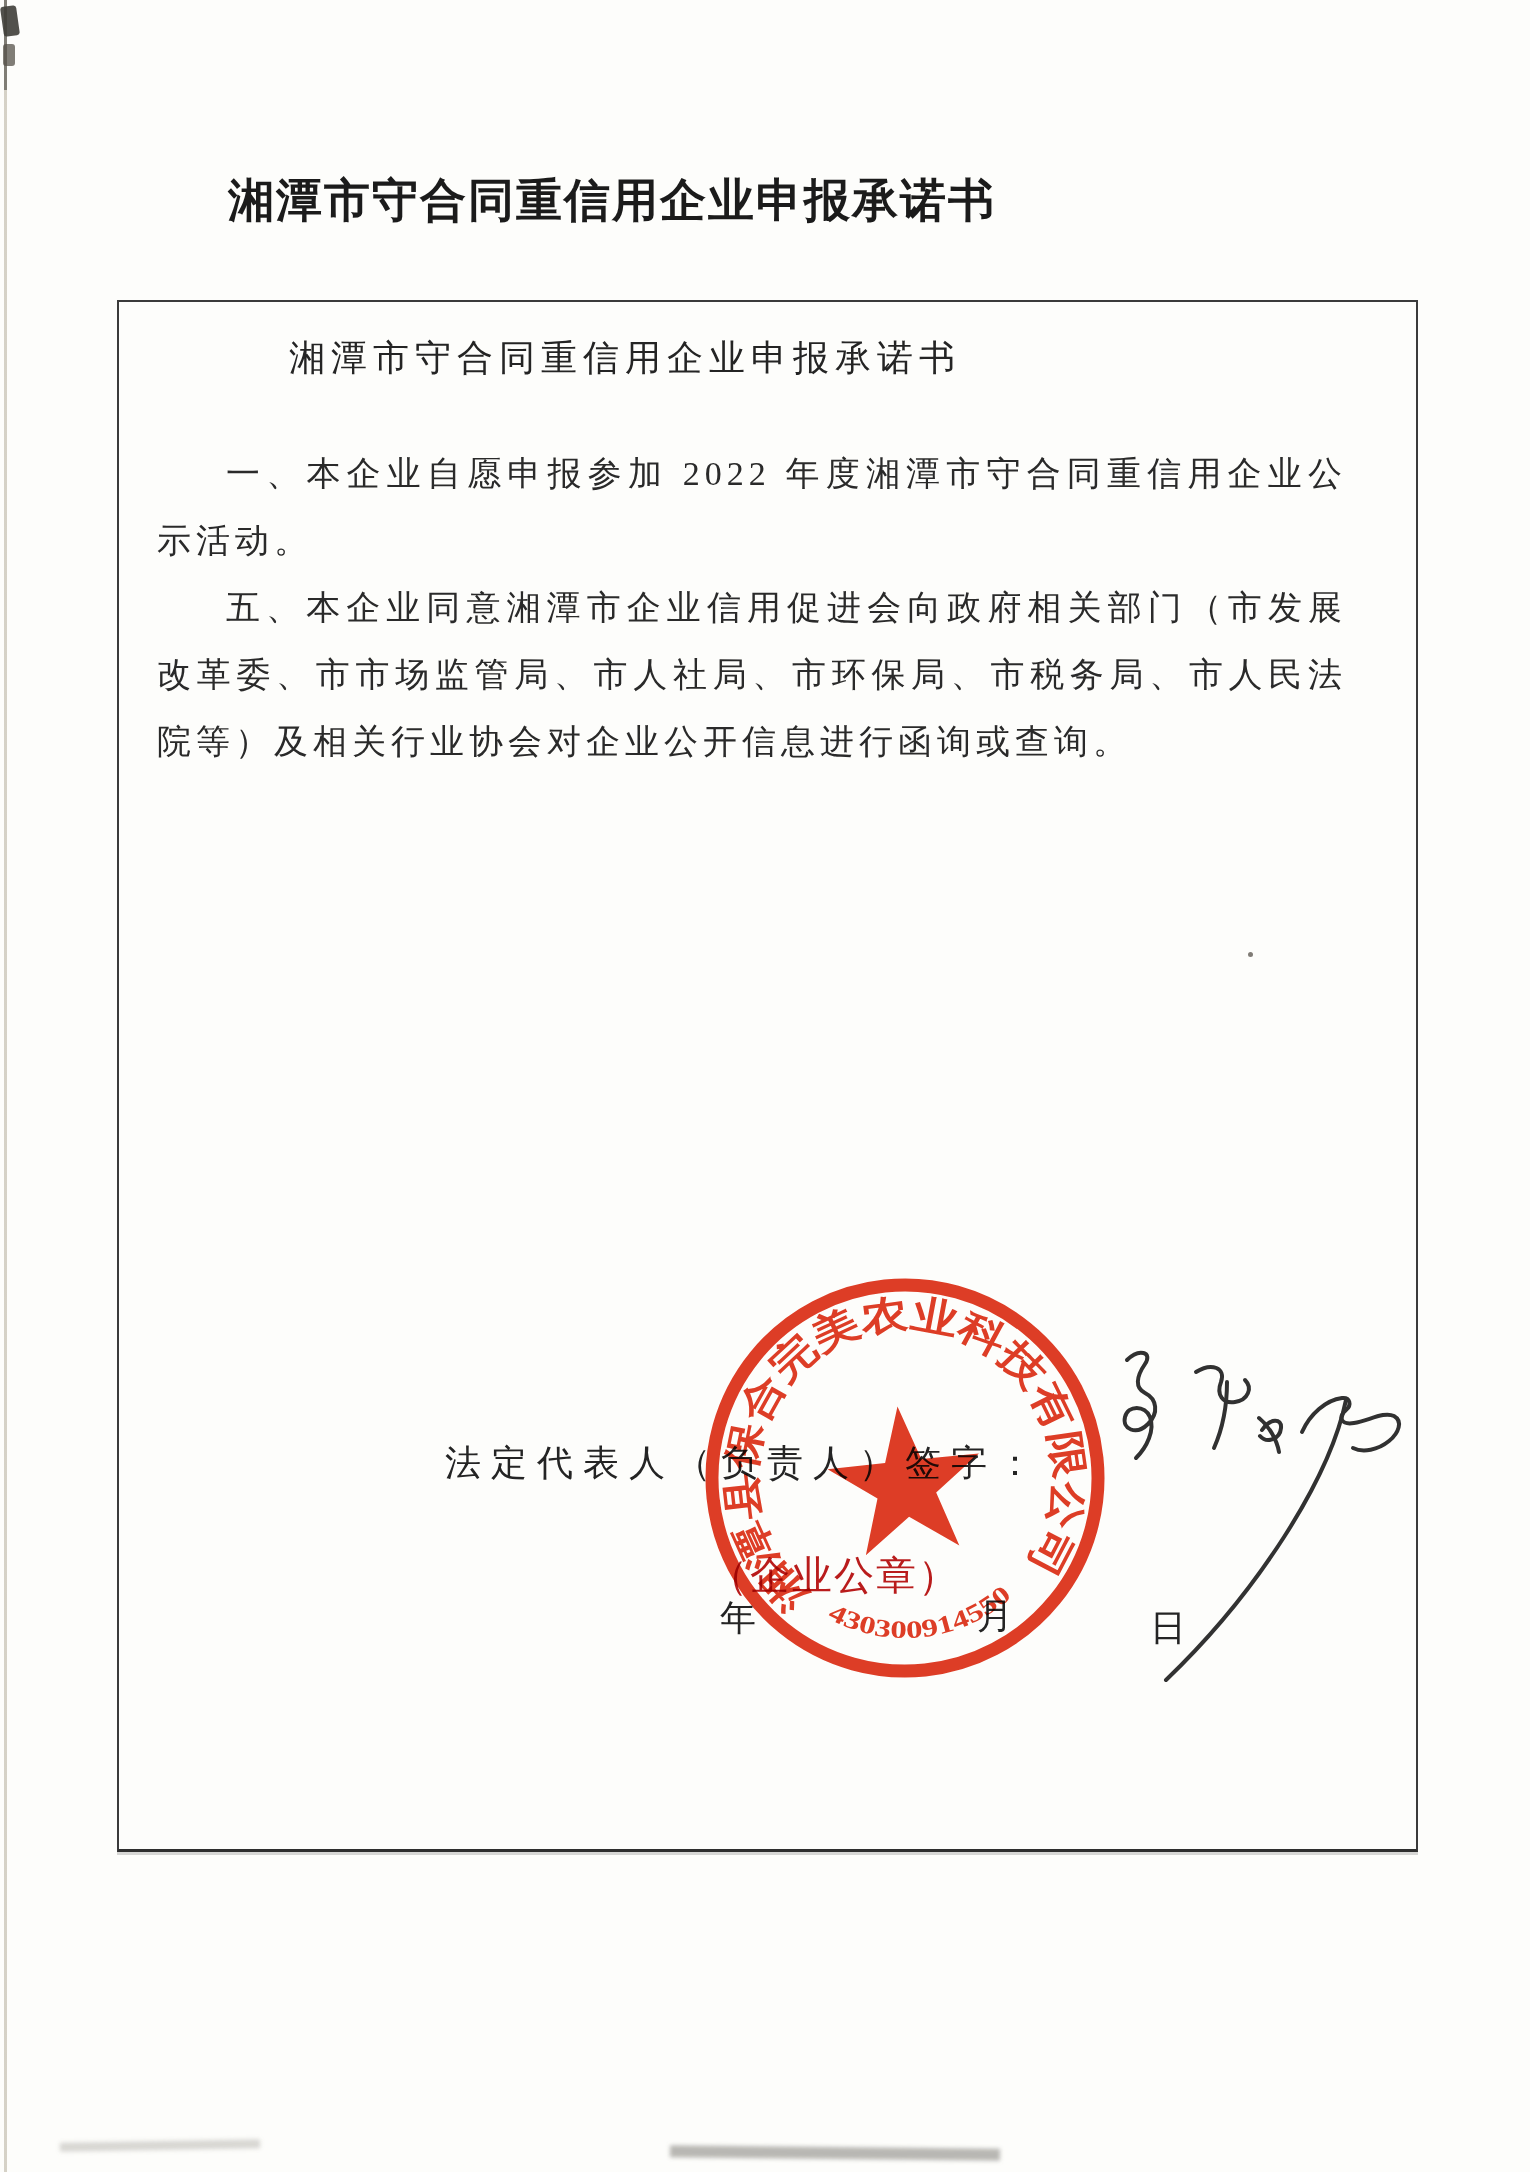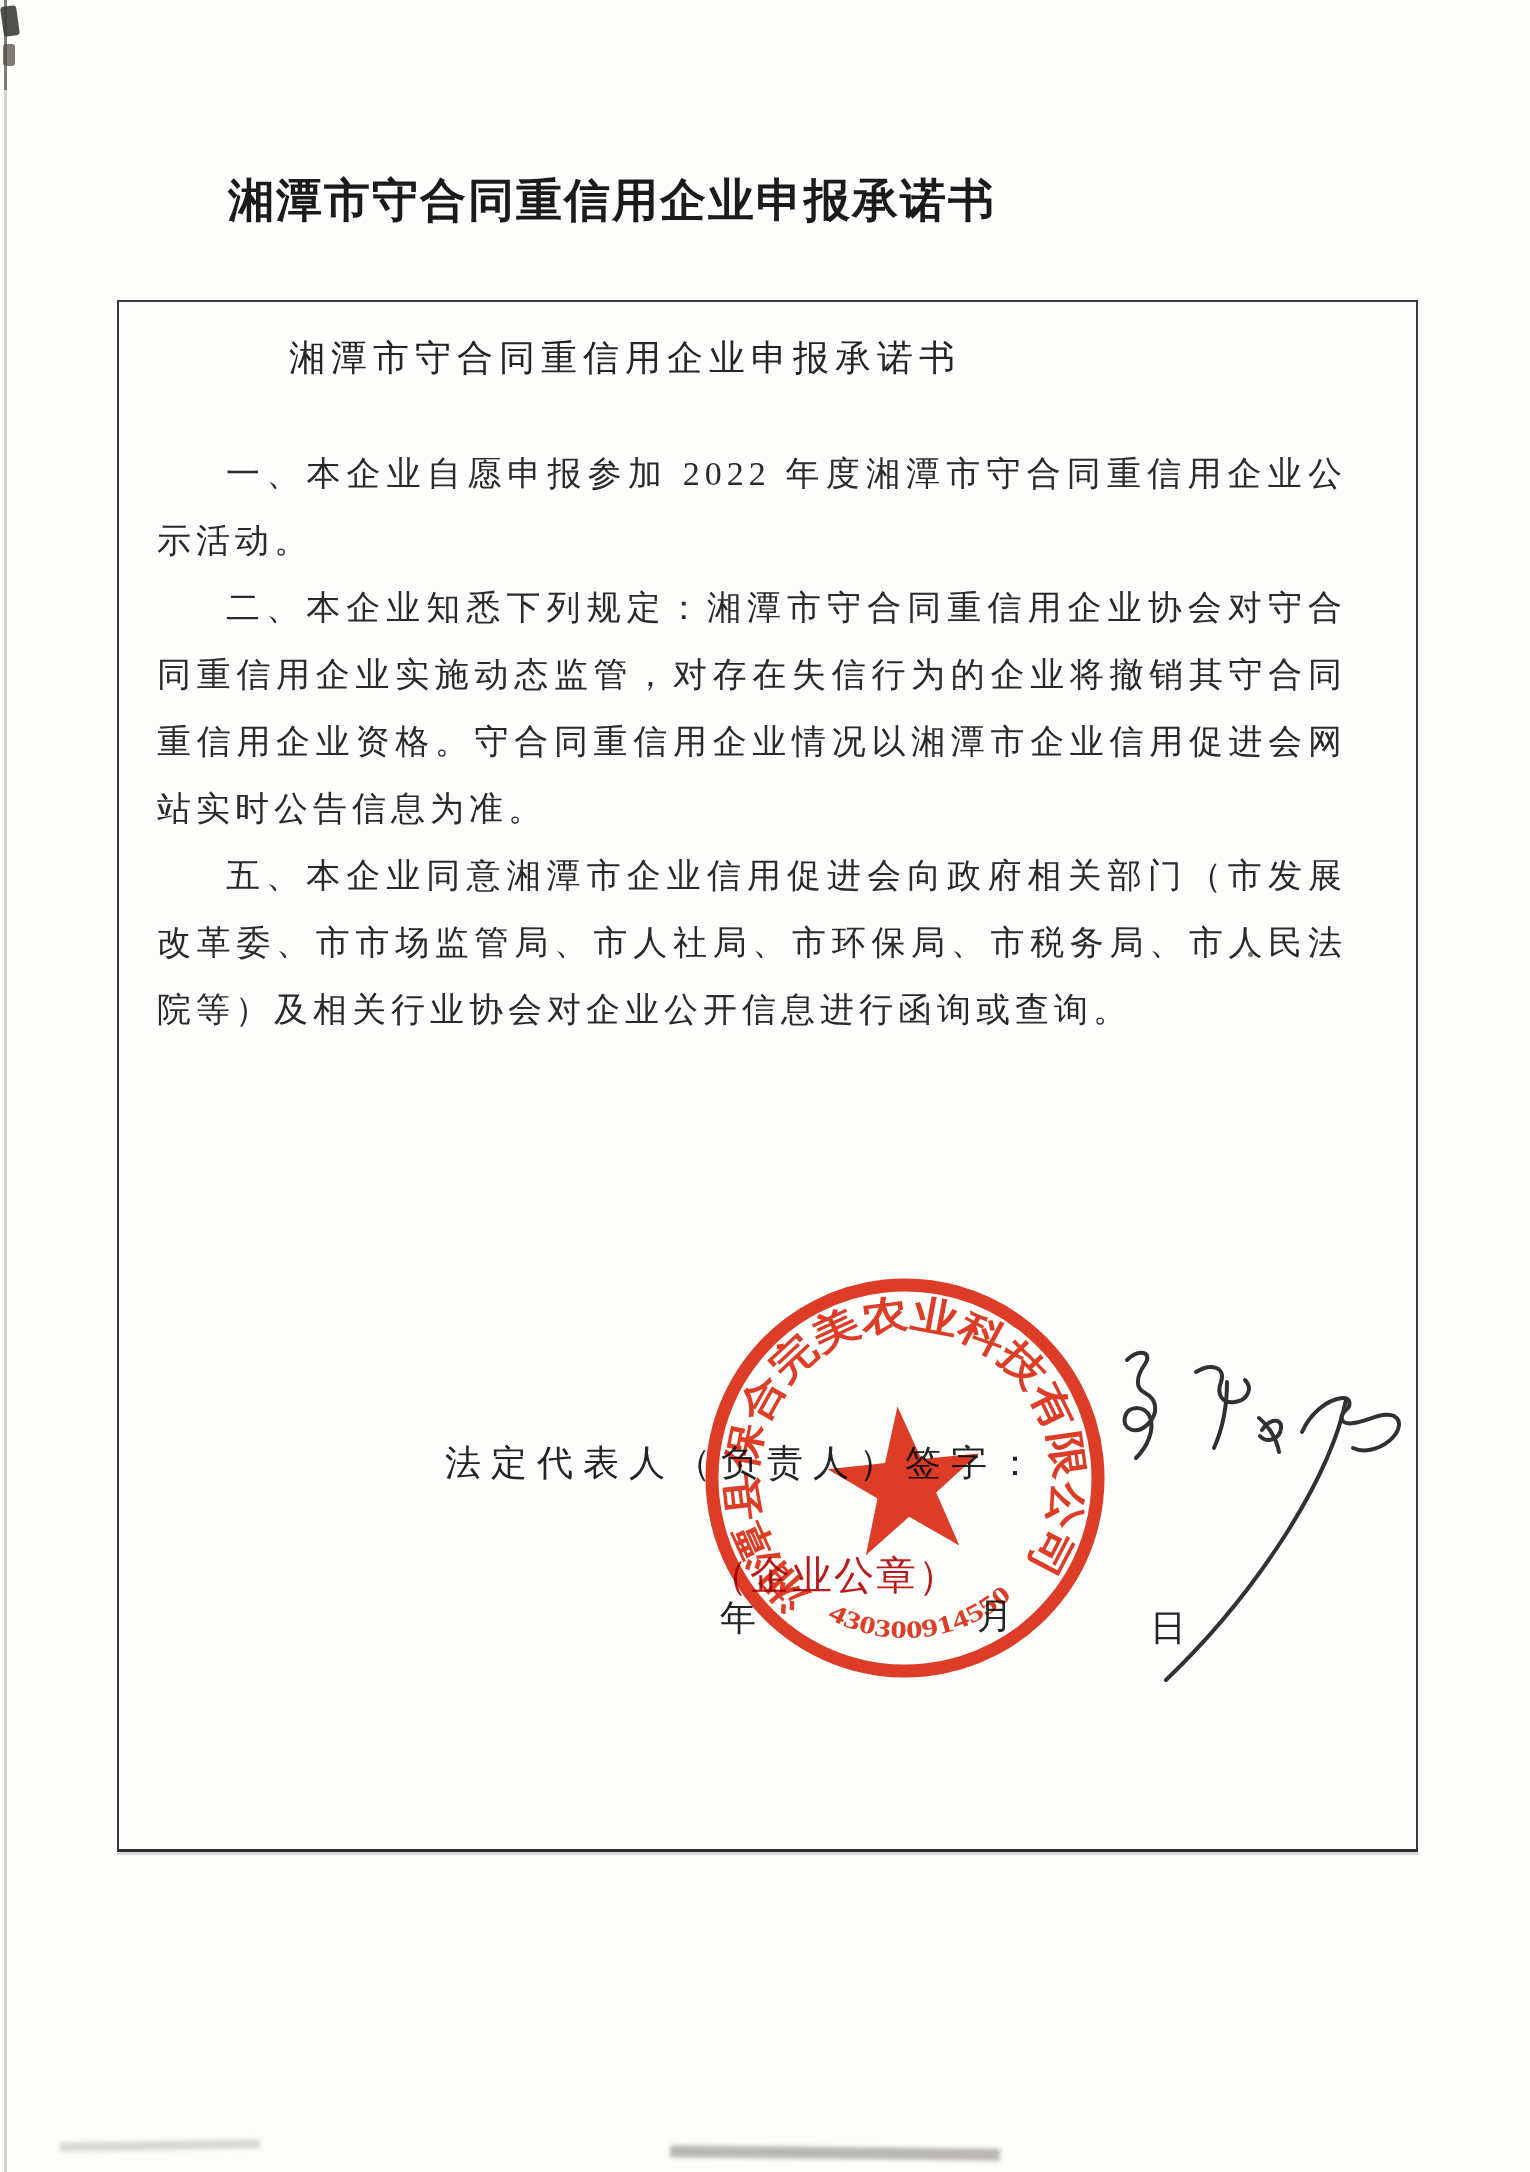--- a/index.html
+++ b/index.html
@@ -107,21 +107,20 @@
   <div class="stray-dot"></div>
 
   <h1 class="doc-title">湘潭市守合同重信用企业申报承诺书</h1>
 
   <div class="box">
 
     <h2 class="inner-title">湘潭市守合同重信用企业申报承诺书</h2>
 
     <div class="body-text">
       <p class="para">一、本企业自愿申报参加 2022 年度湘潭市守合同重信用企业公示活动。</p>
-      <p class="para">二、本企业知悉下列规定：湘潭市守合同重信用企业协会对守合同重信用企业实施动态监管，对存在失信行为的企业将撤销其守合同重信用企业资格。守合同重信用企业情况以湘潭市企业信用促进会网站实时公告信息为准。</p>
       <p class="para">五、本企业同意湘潭市企业信用促进会向政府相关部门（市发展改革委、市市场监管局、市人社局、市环保局、市税务局、市人民法院等）及相关行业协会对企业公开信息进行函询或查询。</p>
     </div>
 
     <div class="sig-label">法定代表人（负责人）签字：</div>
     <div class="seal-note">（企业公章）</div>
 
     <div class="date-row">
       <span class="date-year">年</span>
       <span class="date-month">月</span>
       <span class="date-day">日</span>

